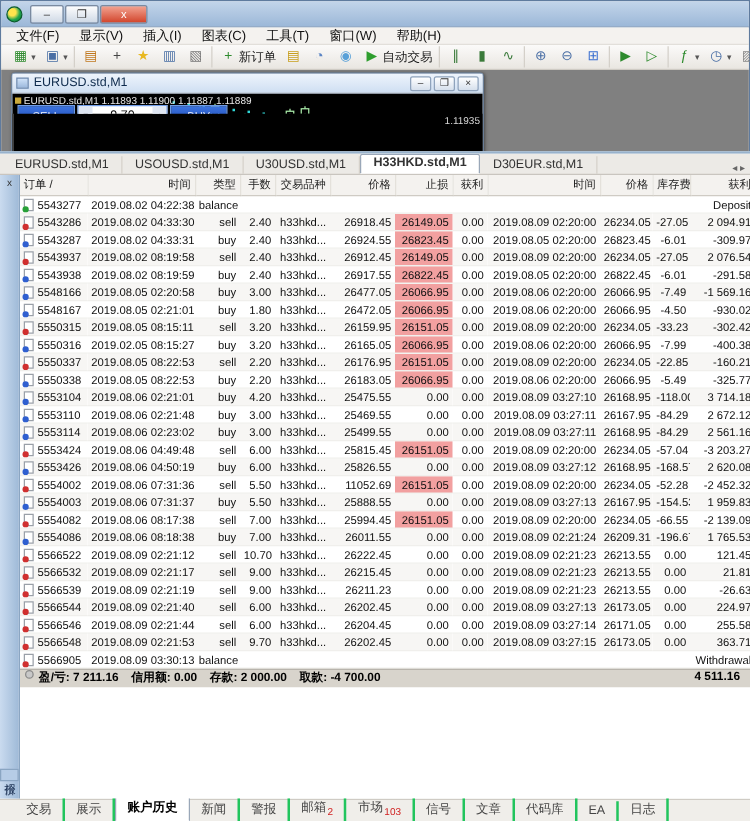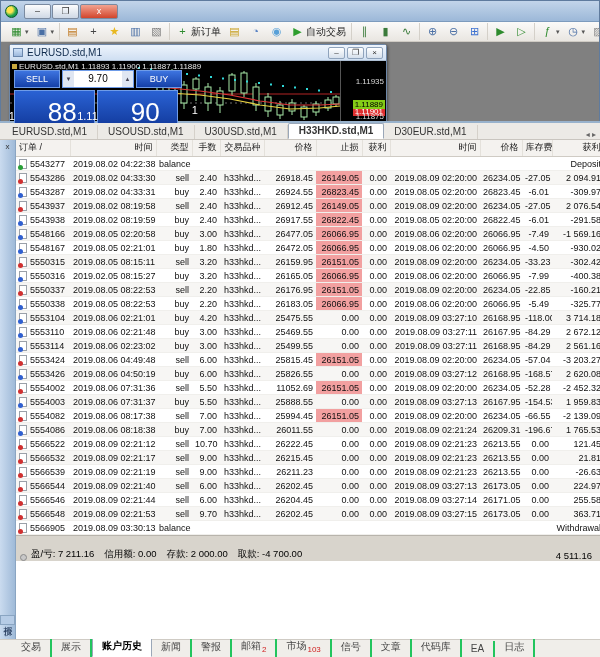--- a/index.html
+++ b/index.html
@@ -41,21 +41,21 @@
   .mdi { flex:1 1 auto; position:relative; background:#808080; overflow:hidden; }
   .chart-win { position:absolute; left:8px; width:378px; background:#ece9e4;
     border:1px solid #6d87a8; border-radius:3px 3px 0 0; box-shadow:1px 1px 3px rgba(0,0,0,.45); }
   .cw-title { height:16px; display:flex; align-items:center; padding:0 3px;
     background:linear-gradient(#eef4fc,#cfdff2); border-bottom:1px solid #aebfd4; }
   .cw-icon { width:10px; height:9px; border:1px solid #6a87ad; background:linear-gradient(#cfe2f8,#9db9dd); margin-right:4px; }
   .cw-text { flex:1; font-size:10px; color:#0f2b4d; white-space:nowrap; }
   .cw-btns { display:flex; }
   .cw-btn { width:17px; height:12px; margin-left:2px; border:1px solid #8fa3bc; border-radius:2px;
     background:linear-gradient(#ffffff,#d6e0ec); font-size:8px; line-height:10px; text-align:center; color:#333; }
-  .cw-body { position:relative; height:62px; background:#000; display:flex; }
+  .cw-body { position:relative; height:62px; background:#000; display:flex;flex-direction:column; }
   .cw-canvas { position:relative; flex:1 1 auto; overflow:hidden; }
   .ohlc { position:absolute; top:1px; left:2px; color:#e8e8e8; font-size:8px; z-index:5; white-space:nowrap; }
   .ohlc-dot { display:inline-block; width:5px; height:5px; background:#caa93c; margin-right:2px; }
   .price-scale { flex:0 0 46px; background:#000; border-left:1px solid #555; position:relative;
     color:#d8d8d8; font-size:8px; }
   .ps-label { position:absolute; right:2px; }
   .ps-tag { position:absolute; right:1px; padding:0 2px; font-size:8px; }
   .ps-tag.ask { background:#e02f2f; color:#fff; }
   .ps-tag.bid { background:#84cc16; color:#000; }
   .time-axis { height:12px; background:#000; border-top:1px solid #444; display:flex;
@@ -107,22 +107,22 @@
   td.l { text-align:left; }
   td.sl-hl { background:#f2a0a0 !important; }
   .ordcell { display:flex; align-items:center; }
   .doc-ic { width:8px; height:10px; background:#fff; border:1px solid #9aa0a8; position:relative; margin-right:3px; flex:0 0 8px; }
   .doc-ic::after { content:""; position:absolute; width:5px; height:5px; border-radius:50%; left:-2px; bottom:-2px; }
   .doc-ic.buy::after { background:#2f5fd0; }
   .doc-ic.sell::after { background:#d03030; }
   .doc-ic.deposit::after { background:#28a038; }
   .doc-ic.withdrawal::after { background:#d03030; }
 
-  .summary-row { height:26px; background:#d8d4cc; border-top:1px solid #b8b4ac; display:flex;
-    align-items:flex-end; font-weight:normal; font-size:9.5px; padding:0 4px; }
+  .summary-row { height:15px; background:#d8d4cc; border-top:1px solid #b8b4ac; display:flex;
+    align-items:flex-start; font-weight:bold; font-size:9.5px; padding:0 4px; }
   .sum-dot { width:7px; height:7px; border:1px solid #8a8a8a; border-radius:50%; background:#c8c8c8; margin-right:4px; }
   .sum-seg { margin-right:10px; white-space:nowrap; }
   .sum-total { margin-left:auto; padding-right:4px; }
   .table-filler { flex:1 1 auto; background:#fff; }
 
   .term-tabs { height:18px; flex:0 0 18px; background:#f0eeea; border-top:1px solid #cfcbc4;
     display:flex; align-items:flex-end; padding-left:12px; }
   .ttab { padding:2px 9px 3px; font-size:10px; color:#444; border-right:2px solid #22c55e; white-space:nowrap; }
   .ttab.active { background:#fff; border:1px solid #9aa7b8; border-bottom-color:#fff; font-weight:bold; color:#000;
     border-radius:2px 2px 0 0; }
@@ -145,20 +145,29 @@
 
   <div class="titlebar">
     <span class="app-icon"></span>
     <span class="win-controls">
       <span class="win-btn">–</span>
       <span class="win-btn">❐</span>
       <span class="win-btn close">x</span>
     </span>
   </div>
 
+  <div class="menubar" id="menubar">
+      <span class="menu-item">文件(F)</span>
+      <span class="menu-item">显示(V)</span>
+      <span class="menu-item">插入(I)</span>
+      <span class="menu-item">图表(C)</span>
+      <span class="menu-item">工具(T)</span>
+      <span class="menu-item">窗口(W)</span>
+      <span class="menu-item">帮助(H)</span>
+    </div>
 
   <div class="toolbar" id="toolbar">
       <div class="tb-group">
         <button class="tb-btn">
           <span class="tb-glyph" style="color: rgb(46, 139, 46);">▦</span>
           <span class="tb-caret">▾</span>
         </button>
         <button class="tb-btn">
           <span class="tb-glyph" style="color: rgb(74, 111, 165);">▣</span>
           <span class="tb-caret">▾</span>
@@ -335,21 +344,21 @@
               </span>
               <span class="oc-price">
                 <span class="oc-small">1.11</span>
                 <span class="oc-big">90</span>
                 <span class="oc-sup">1</span>
               </span>
             </div>
           </div>
         </div>
         <div class="price-scale">
-          <span class="ps-label" style="top:16px;text-align:right;">1.11935</span>
+          <span class="ps-label" style="top:1px;text-align:right;">1.11935</span>
           <span class="ps-tag ask" style="top:46px;">1.11901</span>
           <span class="ps-tag bid" style="top:39px;">1.11889</span>
           <span class="ps-label" style="top:51px;">1.11875</span>
         </div>
       </div>
       <div class="time-axis" id="timeaxis">
           <span class="ta-label">12 Aug 2019</span>
           <span class="ta-label">12 Aug 12:20</span>
           <span class="ta-label">12 Aug 12:24</span>
           <span class="ta-label">12 Aug 12:28</span>

